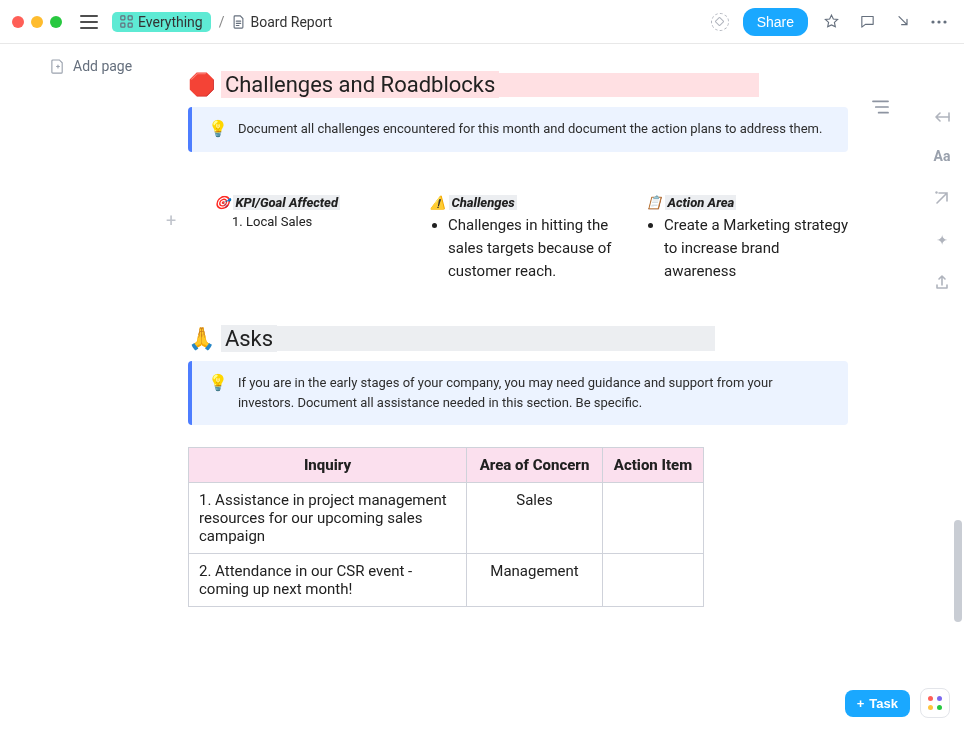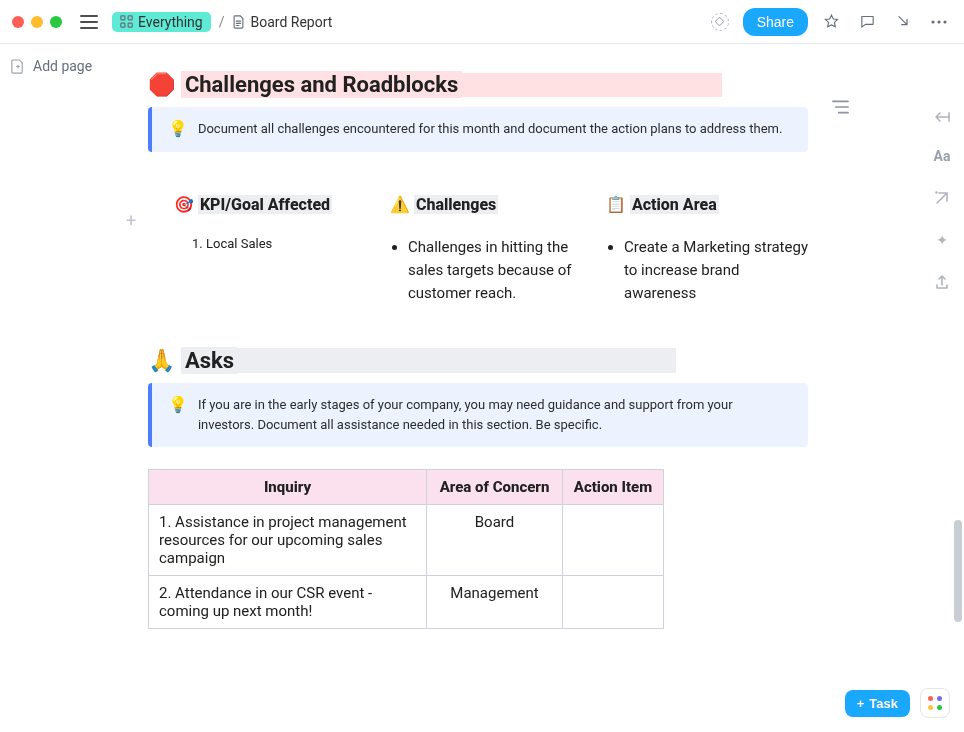--- a/index.html
+++ b/index.html
@@ -14,46 +14,46 @@
 .crumb-box { background:#5eead4; border-radius:5px; padding:2px 8px; display:flex; align-items:center; gap:5px; }
 .crumb-sep{ color:#888; }
 .crumb2{ display:flex; align-items:center; gap:5px; color:#333; }
 .spacer{ flex:1; }
 .share-btn{ background:#1aa8ff; color:#fff; font-weight:400; border:none; border-radius:12px; padding:6px 14px; font-size:14px; }
 .icon-btn{ width:26px; height:26px; display:flex; align-items:center; justify-content:center; color:#656f7d; border-radius:4px; }
 .ham{ width:18px; height:14px; display:flex; flex-direction:column; justify-content:space-between; }
 .ham span{height:2px;background:#4e4e4e;border-radius:1px;}
 
 
-.main { display:flex; height:688px; }
+.main { display:flex; height:688px;padding-left:40px; }
 .sidebar{ width:112px; padding:14px 10px; }
 .addpage{ display:flex; align-items:center; gap:8px; color:#656f7d; font-size:14px; }
 .addpage svg{width:15px;height:15px;}
 .doc-area{ flex:1; padding:28px 30px 0 36px; position:relative; overflow:hidden; }
 .doc{ width:660px; }
 
 .right-rail{ width:44px; padding-top:60px; display:flex; flex-direction:column; align-items:center; gap:24px; color:#b0b4bd; }
 .right-rail div{width:18px;height:18px;display:flex;align-items:flex-end;justify-content:center;}
 
 
-.h2 { font-size:22px; font-weight:700; margin-bottom:10px; }
+.h2 { font-size:22px; font-weight:400; margin-bottom:10px; }
 .h2 .hl{ background:#ffe0e3; padding:1px 4px; }
 .h2b .hl{ background:#eceef1; padding:1px 4px; }
 .hl-gap{ display:inline-block; width:260px; height:1.1em; vertical-align:bottom; background:#ffe0e3; }
 .hl-gap2{ display:inline-block; width:438px; height:1.1em; vertical-align:bottom; background:#eceef1; }
 
 
 .callout{ background:#ecf3ff; border-left:4px solid #4d7dff; border-radius:4px; padding:12px 16px; margin-bottom:22px; display:flex; gap:10px; }
 .callout .bulb{ font-size:16px; line-height:1.3; }
 .callout p{ color:#2d2d2d; font-size:13px; line-height:1.55; }
 
 
 .three{ display:flex; gap:14px; margin-bottom:38px; margin-left:26px; }
 .col{ flex:1; }
-.col-h{ font-weight:800; font-size:16px; margin-bottom:22px; }
+.col-h{ font-weight:800; font-size:13px; margin-bottom:4px;font-style:italic; }
 .col-h .chlh{ background:#eceef1; padding:0 2px; }
 .col ol{ margin-left:32px; font-size:13px; }
 .col ul{ margin-left:18px; font-size:15px; line-height:1.55; }
 .col ul li{ margin-bottom:4px; }
 .plus{ position:relative; left:-22px; top:36px; color:#c0c4cc; font-size:18px; }
 
 
 .tbl{ border-collapse:collapse; width:516px; margin-top:4px; }
 .tbl th,.tbl td{ border:1px solid #cfd2da; padding:8px 10px; font-size:15px; vertical-align:top; }
 .tbl th{ background:#fbe0ee; font-weight:800; text-align:center; }
@@ -219,21 +219,21 @@
         <thead>
             <tr>
           <th style="width:278px">Inquiry</th>
           <th style="width:136px">Area of Concern</th>
           <th>Action Item</th>
         </tr>
           </thead>
         <tbody>
           <tr>
             <td>1. Assistance in project management resources for our upcoming sales campaign</td>
-            <td class="c">Board</td>
+            <td class="c">Sales</td>
             <td></td>
           </tr>
           <tr>
             <td>2. Attendance in our CSR event - coming up next month!</td>
             <td class="c">Management</td>
             <td></td>
           </tr>
         </tbody>
       </table>
     </div>

